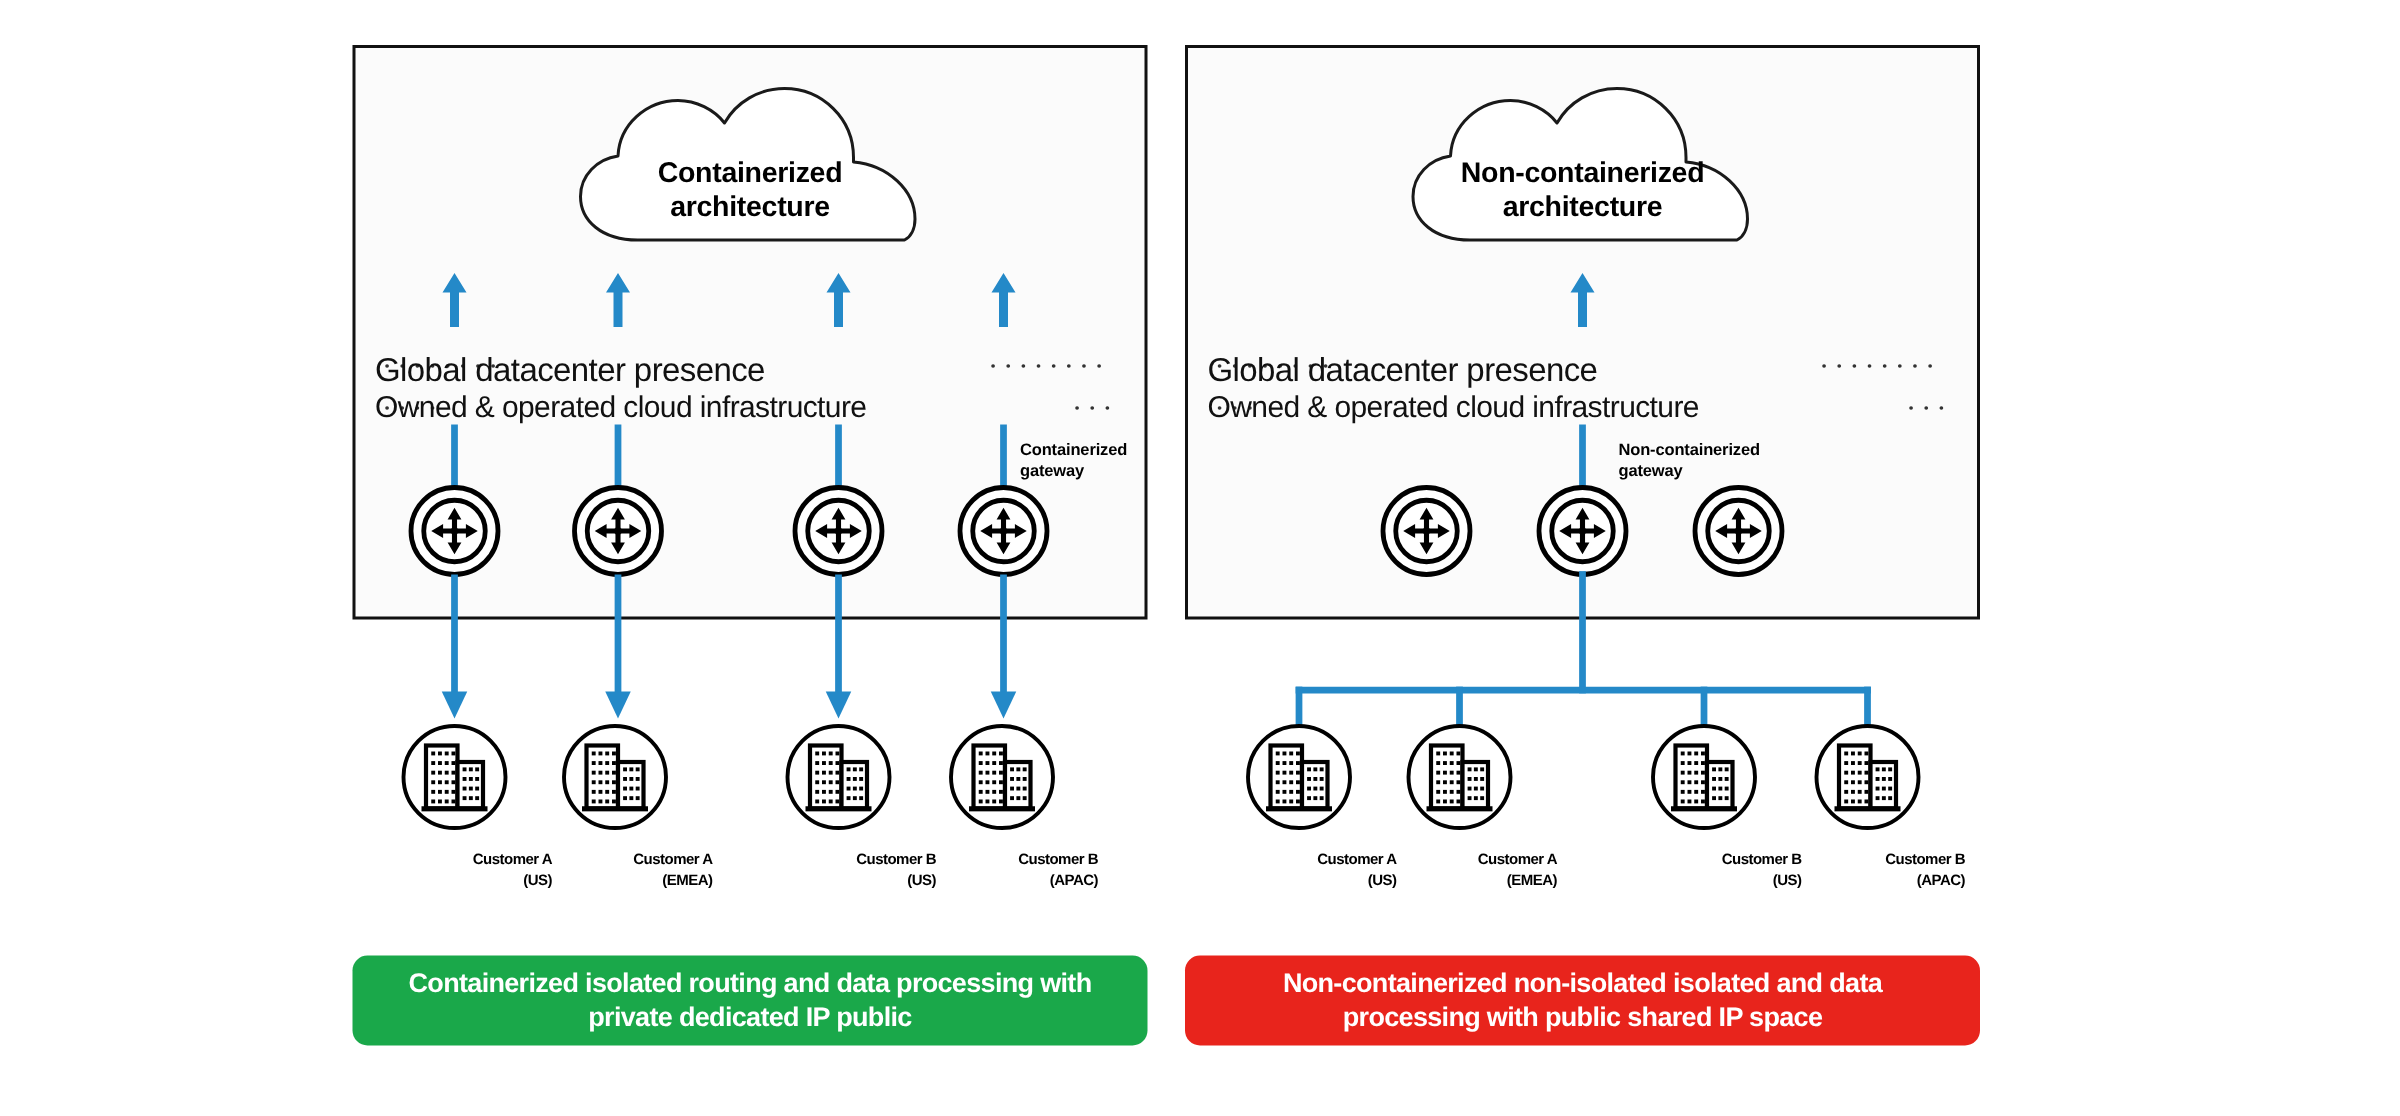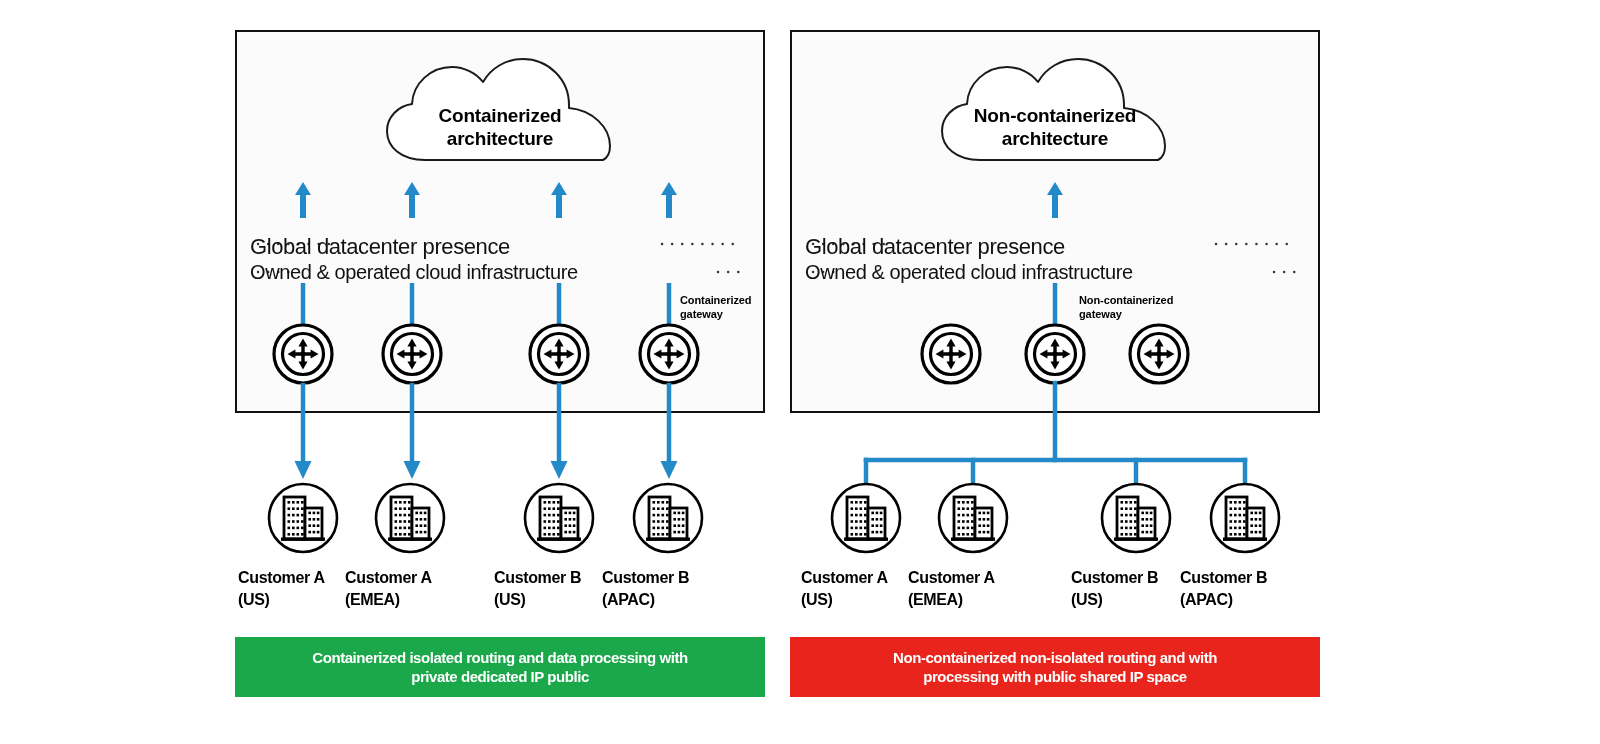--- a/index.html
+++ b/index.html
@@ -52,42 +52,43 @@
     font-weight:bold;
     color:#000000;
     line-height:1.24;
     letter-spacing:-0.1px;
   }
   #gw-label-left{left:680px;top:294px;width:110px;}
   #gw-label-right{left:1079px;top:294px;width:120px;}
 
   .cust-label{
     position:absolute;
-    text-align:left;
-    font-size:16px;
+    text-align:right;
+    font-size:10px;
     font-weight:bold;
     color:#000000;
     line-height:1.35;
     letter-spacing:-0.35px;
     width:130px;
   }
 
   .banner{
     position:absolute;
     display:flex;
     align-items:center;
     justify-content:center;
     text-align:center;
     color:#ffffff;
     font-weight:bold;
-    font-size:15px;
+    font-size:18px;
     line-height:1.28;
     letter-spacing:-0.45px;
     box-sizing:border-box;
     padding:2px 14px;
+    border-radius:10px;
   }
   #banner-left{left:235px;top:637px;width:530px;height:60px;background:#1aa84a;}
   #banner-right{left:790px;top:637px;width:530px;height:60px;background:#e8241c;}
 </style>
 </head>
 <body>
 
 <div id="stage">
 
   <div class="panel" id="panel-left"></div>
@@ -319,18 +320,18 @@
 
   <div class="banner" id="banner-left">
     <div>
       <span>Containerized isolated routing and data processing with</span><br>
       <span>private dedicated IP public</span>
     </div>
   </div>
 
   <div class="banner" id="banner-right">
     <div>
-      <span>Non-containerized non-isolated routing and with</span><br>
+      <span>Non-containerized non-isolated isolated and data</span><br>
       <span>processing with public shared IP space</span>
     </div>
   </div>
 
 </div>
 
 </body></html>

